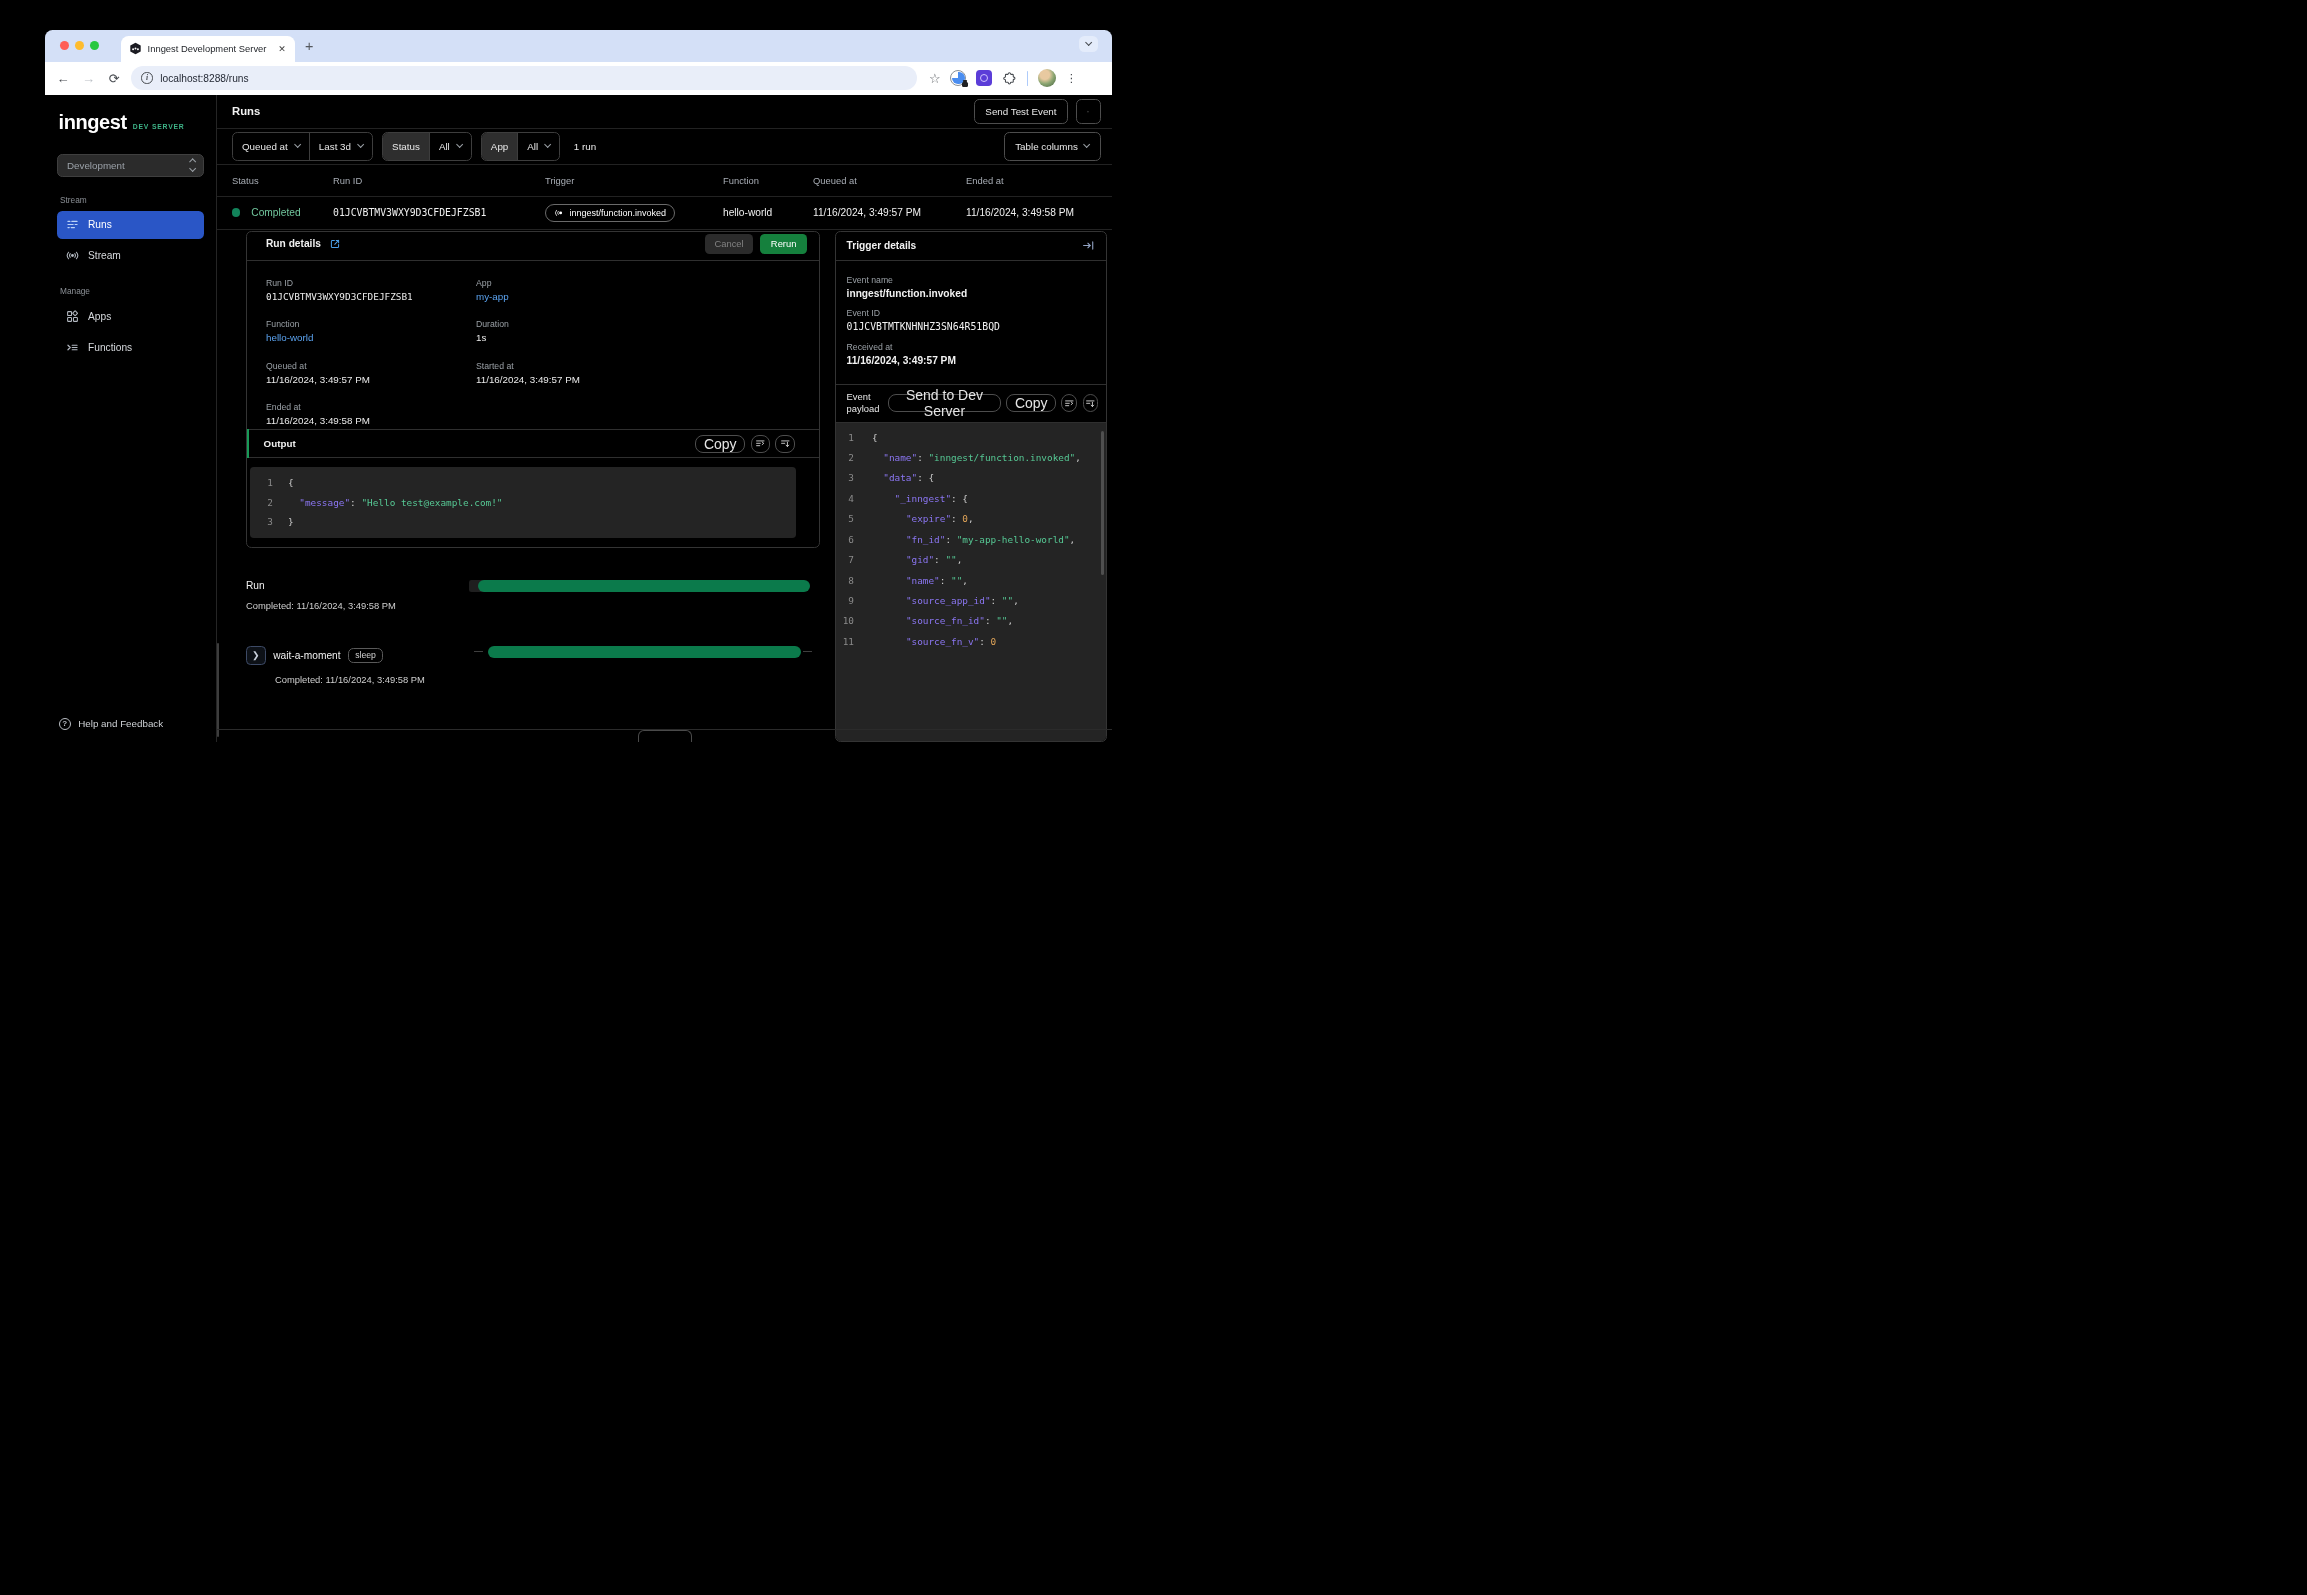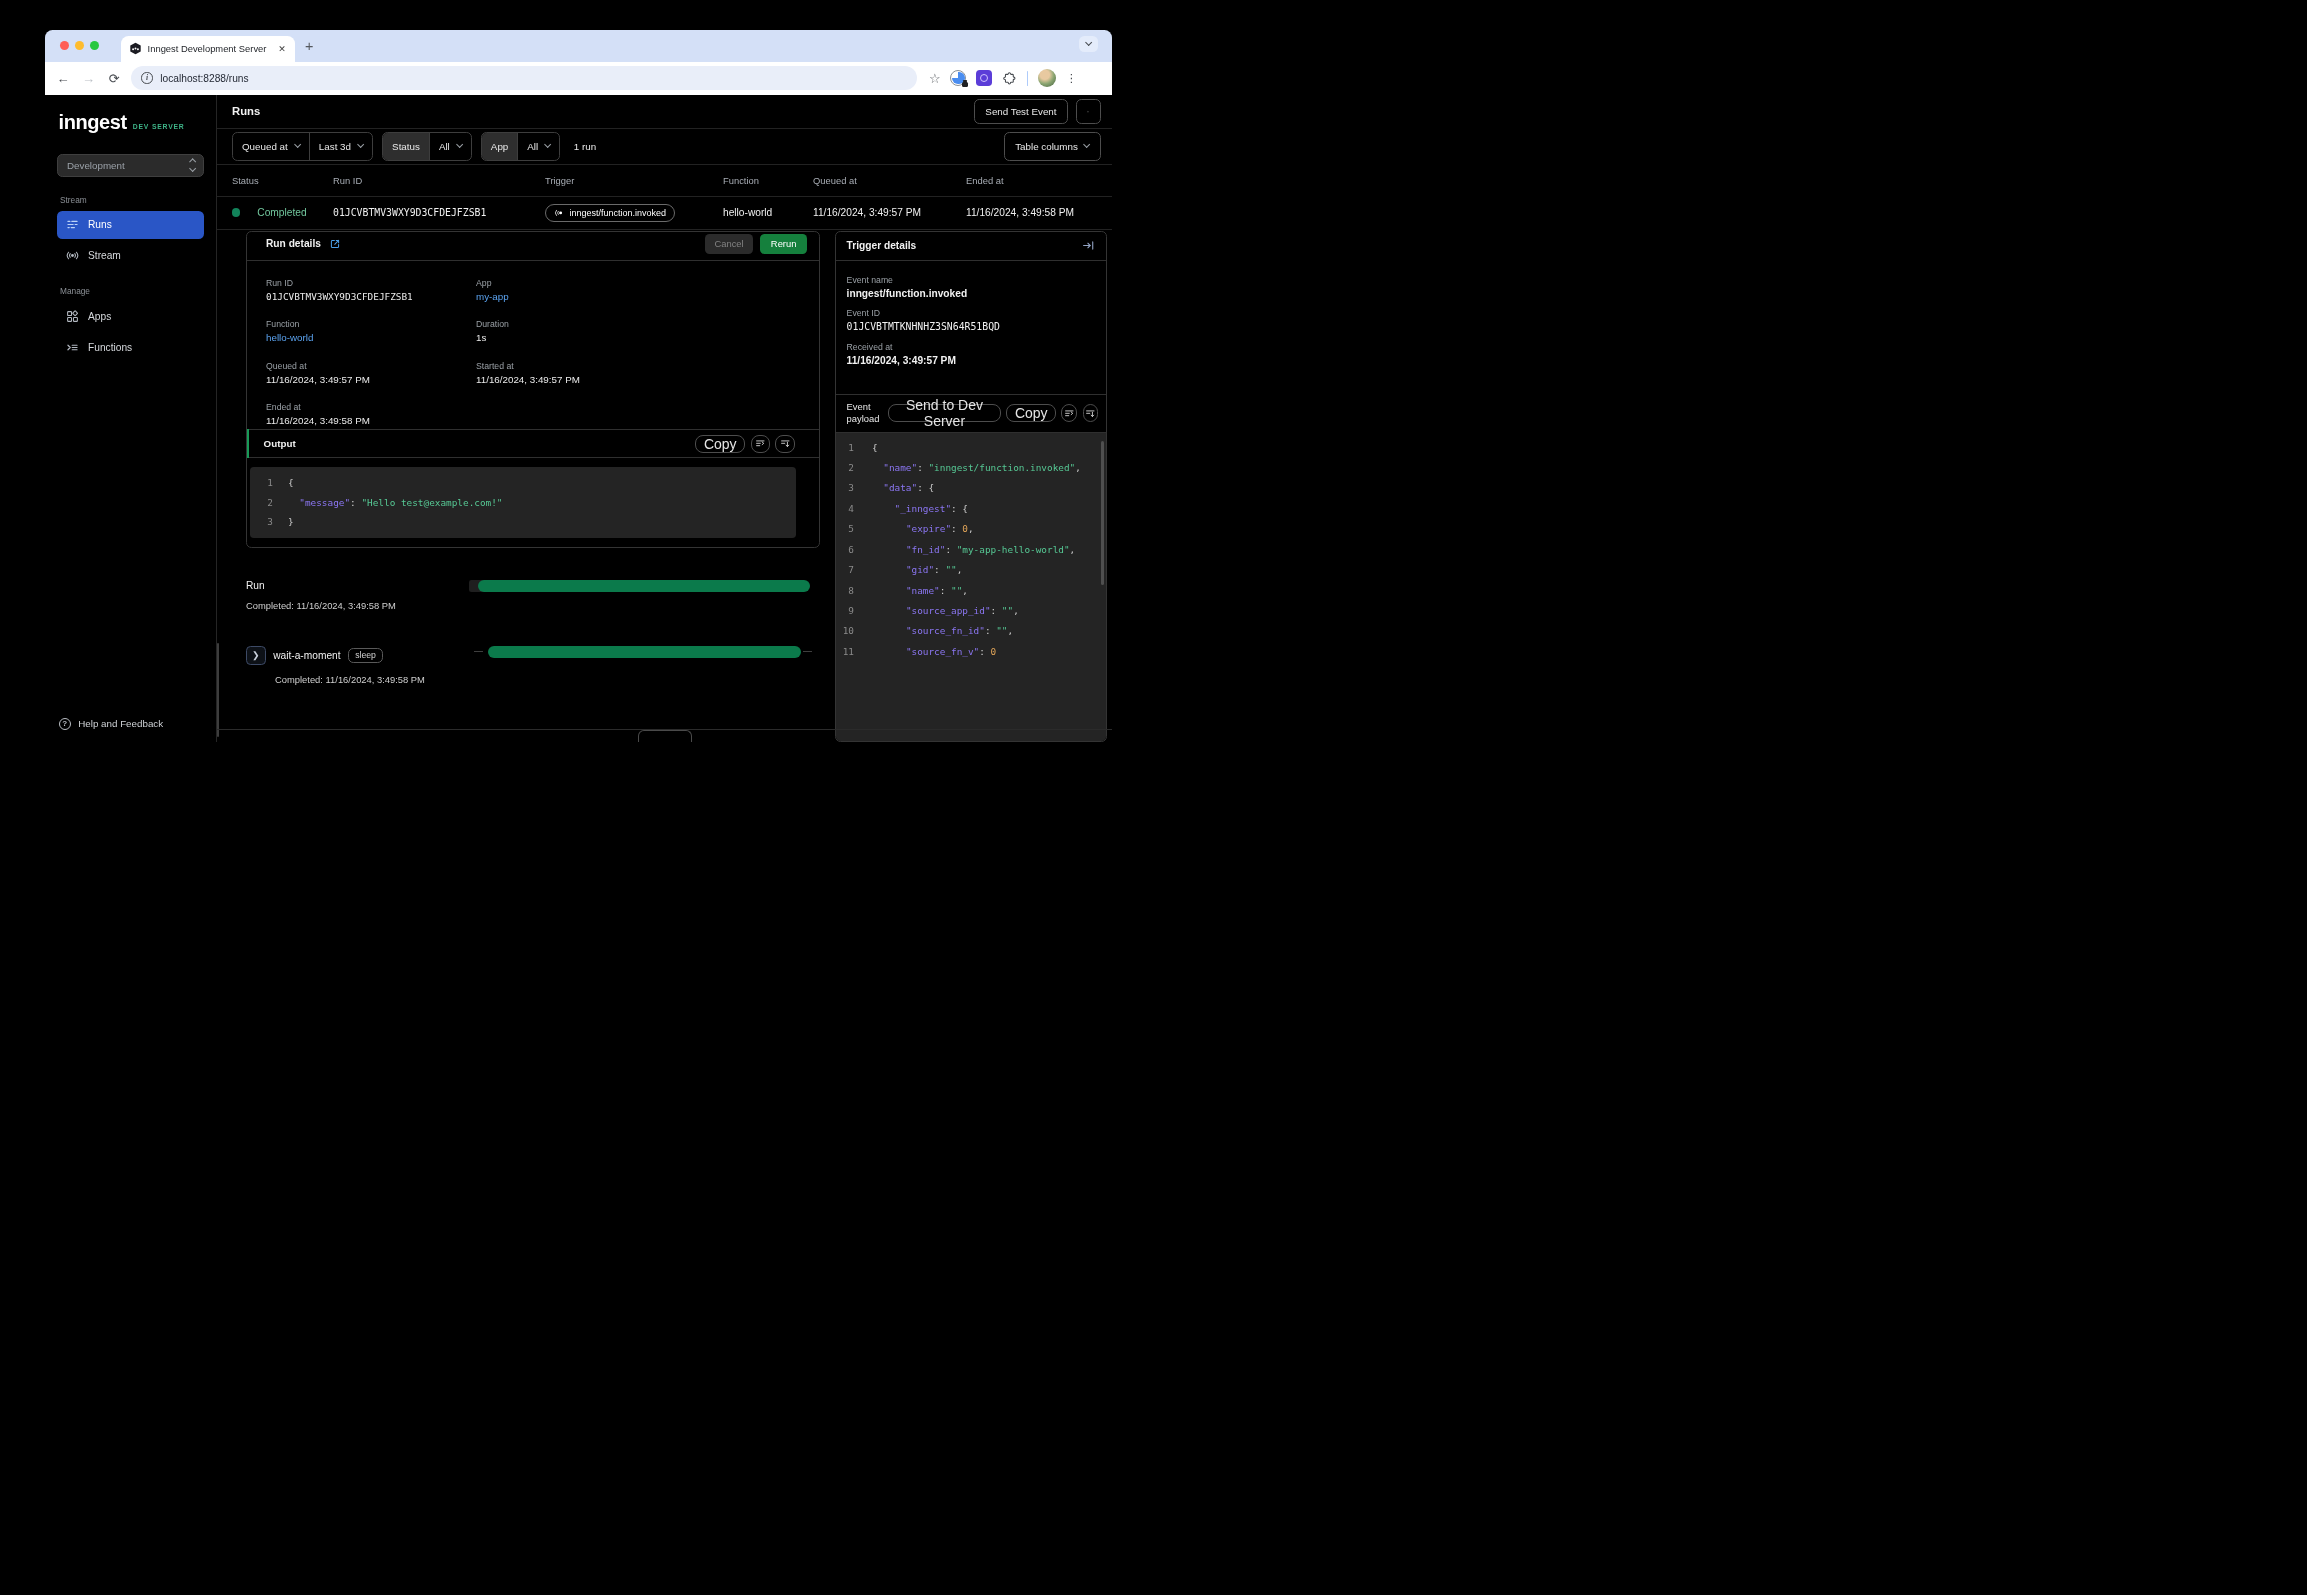--- a/index.html
+++ b/index.html
@@ -97,21 +97,21 @@
   .seg { display:flex; height:29px; border:0.8px solid #3d3d3d; border-radius:5.3px; overflow:hidden; align-items:stretch; }
   .seg > div { display:flex; align-items:center; gap:6.8px; padding:0 9px; font-size:9.8px; color:#e8e8e8; }
   .seg > div + div { border-left:0.8px solid #3d3d3d; }
   .seg .lab { background:#2e2e2e; }
   .run-count { font-size:9.8px; color:#e8e8e8; margin-left:4.5px; }
   .tablecols { margin-left:auto; height:29px; padding:0 10.6px; }
   
   .thead, .trow { display:grid; grid-template-columns:101px 212px 178px 90px 153px 1fr; padding-left:15px; align-items:center; }
   .thead { height:38px; font-size:9.4px; color:#a8adb5; }
   .trow { height:42px; border-top:0.8px solid #222; border-bottom:0.8px solid #222; font-size:10.2px; }
-  .status-cell { display:flex; align-items:center; gap:17px;text-align:center; }
+  .status-cell { display:flex; align-items:center; gap:11px;text-align:center; }
   .dot { width:8.3px; height:8.3px; border-radius:50%; background:#12835a; }
   .status-txt { color:#72c79e; }
   .mono { font-family:"DejaVu Sans Mono", monospace; }
   .runid { font-size:9.8px; color:#f0f0f0; }
   .pill { display:inline-flex; align-items:center; gap:5.3px; height:18px; padding:0 8.3px;
      border:0.8px solid #6a6a6a; border-radius:9px; font-size:9px; color:#fff; width:fit-content; }
   .cell-strong { color:#f0f0f0; font-weight:500; }
   
   .detail { display:flex; gap:15px; padding:0.8px 4.5px 0 29px; align-items:flex-start; }
   .left-col { width:574px; flex-shrink:0; }
@@ -162,21 +162,21 @@
   .kind-pill { border:0.8px solid #5a5a5a; border-radius:5.3px; padding:1.5px 6px; font-size:8.7px; color:#d3d3d3; }
   .t-step .t-completed { margin-left:29px; }
   
   .panel { width:272px; flex-shrink:0; border:0.8px solid #343434; border-radius:5.3px; background:#000;
      height:511px; display:flex; flex-direction:column; overflow:hidden; }
   .panel-head { height:29.5px; border-bottom:0.8px solid #2f2f2f; display:flex; align-items:center;
      padding:0 10.6px; flex-shrink:0; }
   .panel-title { font-size:10.2px; font-weight:600; color:#f2f2f2; }
   .panel-head .spacer { flex:1; }
   .panel-fields { padding:13.6px 10.6px 10.6px; border-bottom:0.8px solid #2f2f2f; }
-  .pf { margin-bottom:9.8px; } .pf:last-child { margin-bottom:17px; }
+  .pf { margin-bottom:9.8px; } .pf:last-child { margin-bottom:7px; }
   .pf .f-value { font-size:10.2px; font-weight:600; color:#f2f2f2; }
   .pf .f-value.mono { font-weight:400; font-size:9.8px; }
   .payload-head { display:flex; align-items:center; padding:6px 7.6px 6px 10.6px; gap:5.3px; border-bottom:0.8px solid #2f2f2f; }
   .payload-label { font-size:9.4px; color:#e8e8e8; line-height:1.35; width:36px; flex-shrink:0; }
   .payload-code { flex:1; border-radius:0; position:relative; overflow:hidden; padding-top:4.5px; }
   .payload-code .ln { width:18px; margin-right:18px; }
   .payload-code .code-line { line-height:20.4px; font-size:9.4px; }
   .code-scroll { position:absolute; right:2.3px; top:7.6px; width:3px; height:144px; background:#4f4f4f; border-radius:1.5px; }
   
   .foot-line { position:absolute; left:0; right:0; bottom:12px; border-top:0.8px solid #2b2b2b; }

